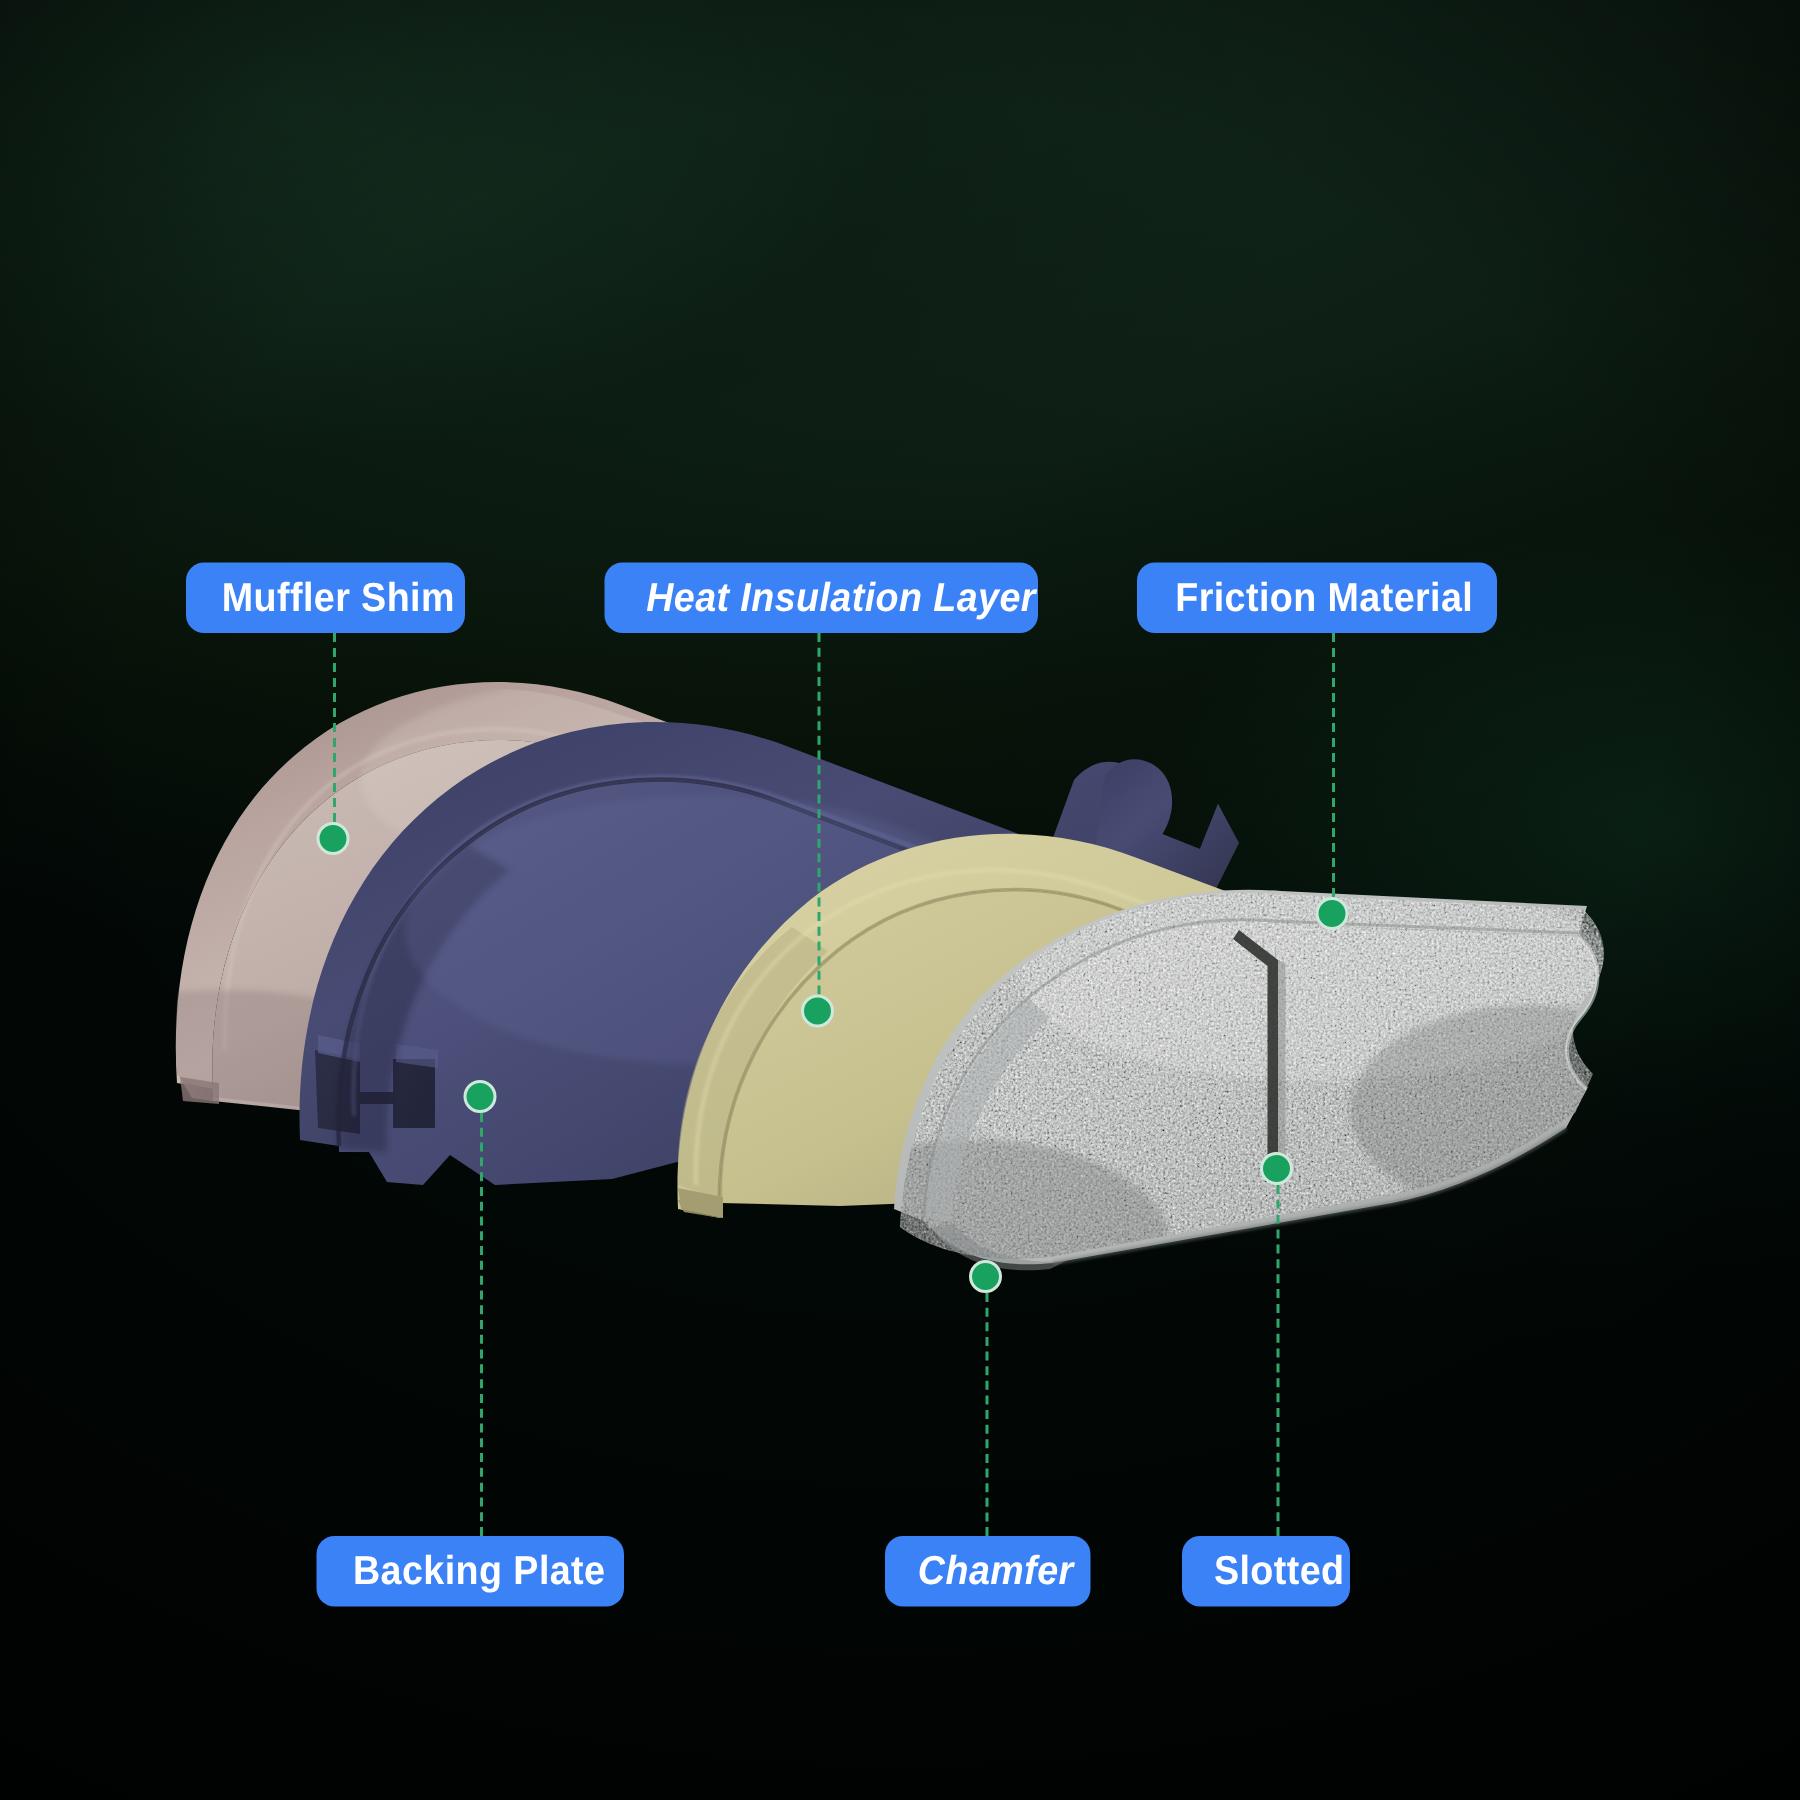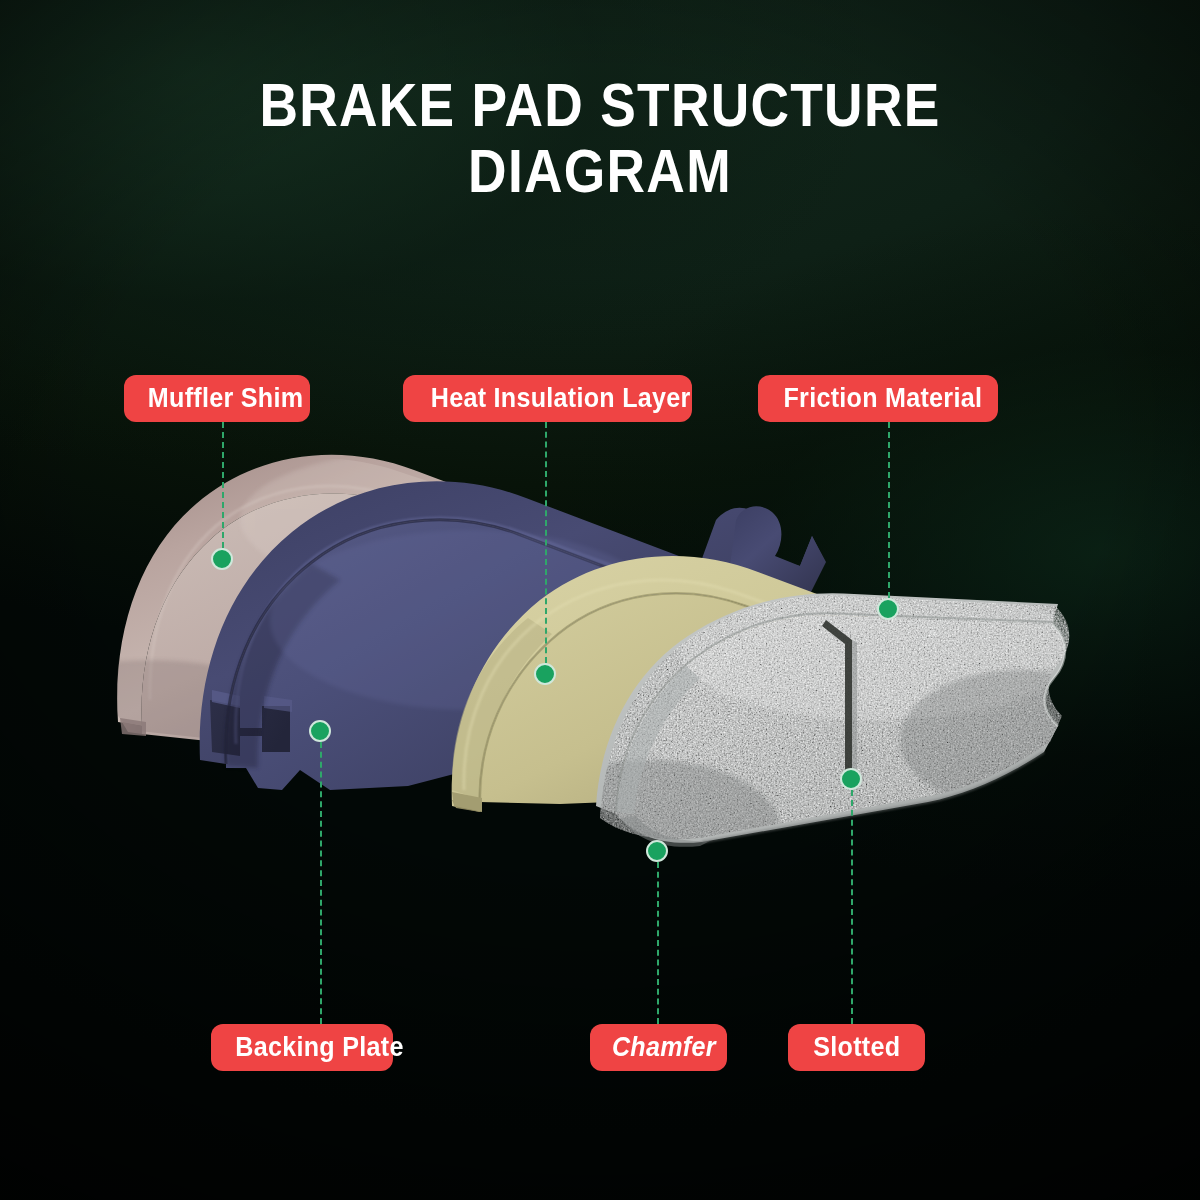--- a/index.html
+++ b/index.html
@@ -64,21 +64,21 @@
     line-height: 66px;
     letter-spacing: 1.5px;
     transform: scaleX(0.86);
     text-transform: uppercase;
     white-space: nowrap;
   }
 
   
   .pill {
     position: absolute;
-    background: #ef4444;
+    background: #3b82f6;
     border-radius: 12px;
     color: #ffffff;
     font-family: "Liberation Sans Narrow", "Liberation Sans", sans-serif;
     font-weight: bold;
     font-size: 27px;
     line-height: 47px;
     height: 47px;
     letter-spacing: 0.3px;
     text-align: center;
     white-space: nowrap;
@@ -438,39 +438,35 @@
 
       <path d="M 616,812
                C 618,752 646,692 700,654
                C 748,620 800,610 848,614
                L 1052,622" fill="none" stroke="#8d9190" stroke-width="2" opacity="0.55"></path>
     </g>
   </svg>
 
   <div id="bg-vignette"></div>
 
-  <div id="title-block">
-    <span class="title-line">BRAKE PAD STRUCTURE</span>
-    <span class="title-line">DIAGRAM</span>
-  </div>
 
   <div id="callout-layer">
       <div class="leader" style="left: 222px; top: 422px; height: 126px;"></div>
       <div class="dot" style="left: 211px; top: 548px;"></div>
       <div class="pill" style="left: 124px; top: 375px; width: 186px;"><span>Muffler Shim</span></div>
       <div class="leader" style="left: 545px; top: 422px; height: 241px;"></div>
       <div class="dot" style="left: 534px; top: 663px;"></div>
-      <div class="pill" style="left: 403px; top: 375px; width: 289px;"><span>Heat Insulation Layer</span></div>
+      <div class="pill" style="left: 403px; top: 375px; width: 289px; font-style: italic;"><span>Heat Insulation Layer</span></div>
       <div class="leader" style="left: 888px; top: 422px; height: 176px;"></div>
       <div class="dot" style="left: 877px; top: 598px;"></div>
       <div class="pill" style="left: 758px; top: 375px; width: 240px; text-align: right;"><span>Friction Material</span></div>
       <div class="leader" style="left: 320px; top: 742px; height: 282px;"></div>
       <div class="dot" style="left: 309px; top: 720px;"></div>
-      <div class="pill" style="left: 211px; top: 1024px; width: 182px;"><span>Backing Plate</span></div>
+      <div class="pill" style="left: 211px; top: 1024px; width: 205px;"><span>Backing Plate</span></div>
       <div class="leader" style="left: 657px; top: 862px; height: 162px;"></div>
       <div class="dot" style="left: 646px; top: 840px;"></div>
       <div class="pill" style="left: 590px; top: 1024px; width: 137px; font-style: italic;"><span>Chamfer</span></div>
       <div class="leader" style="left: 851px; top: 790px; height: 234px;"></div>
       <div class="dot" style="left: 840px; top: 768px;"></div>
-      <div class="pill" style="left: 788px; top: 1024px; width: 137px;"><span>Slotted</span></div>
+      <div class="pill" style="left: 788px; top: 1024px; width: 112px;"><span>Slotted</span></div>
     </div>
 
 </div>
 
 </body></html>

